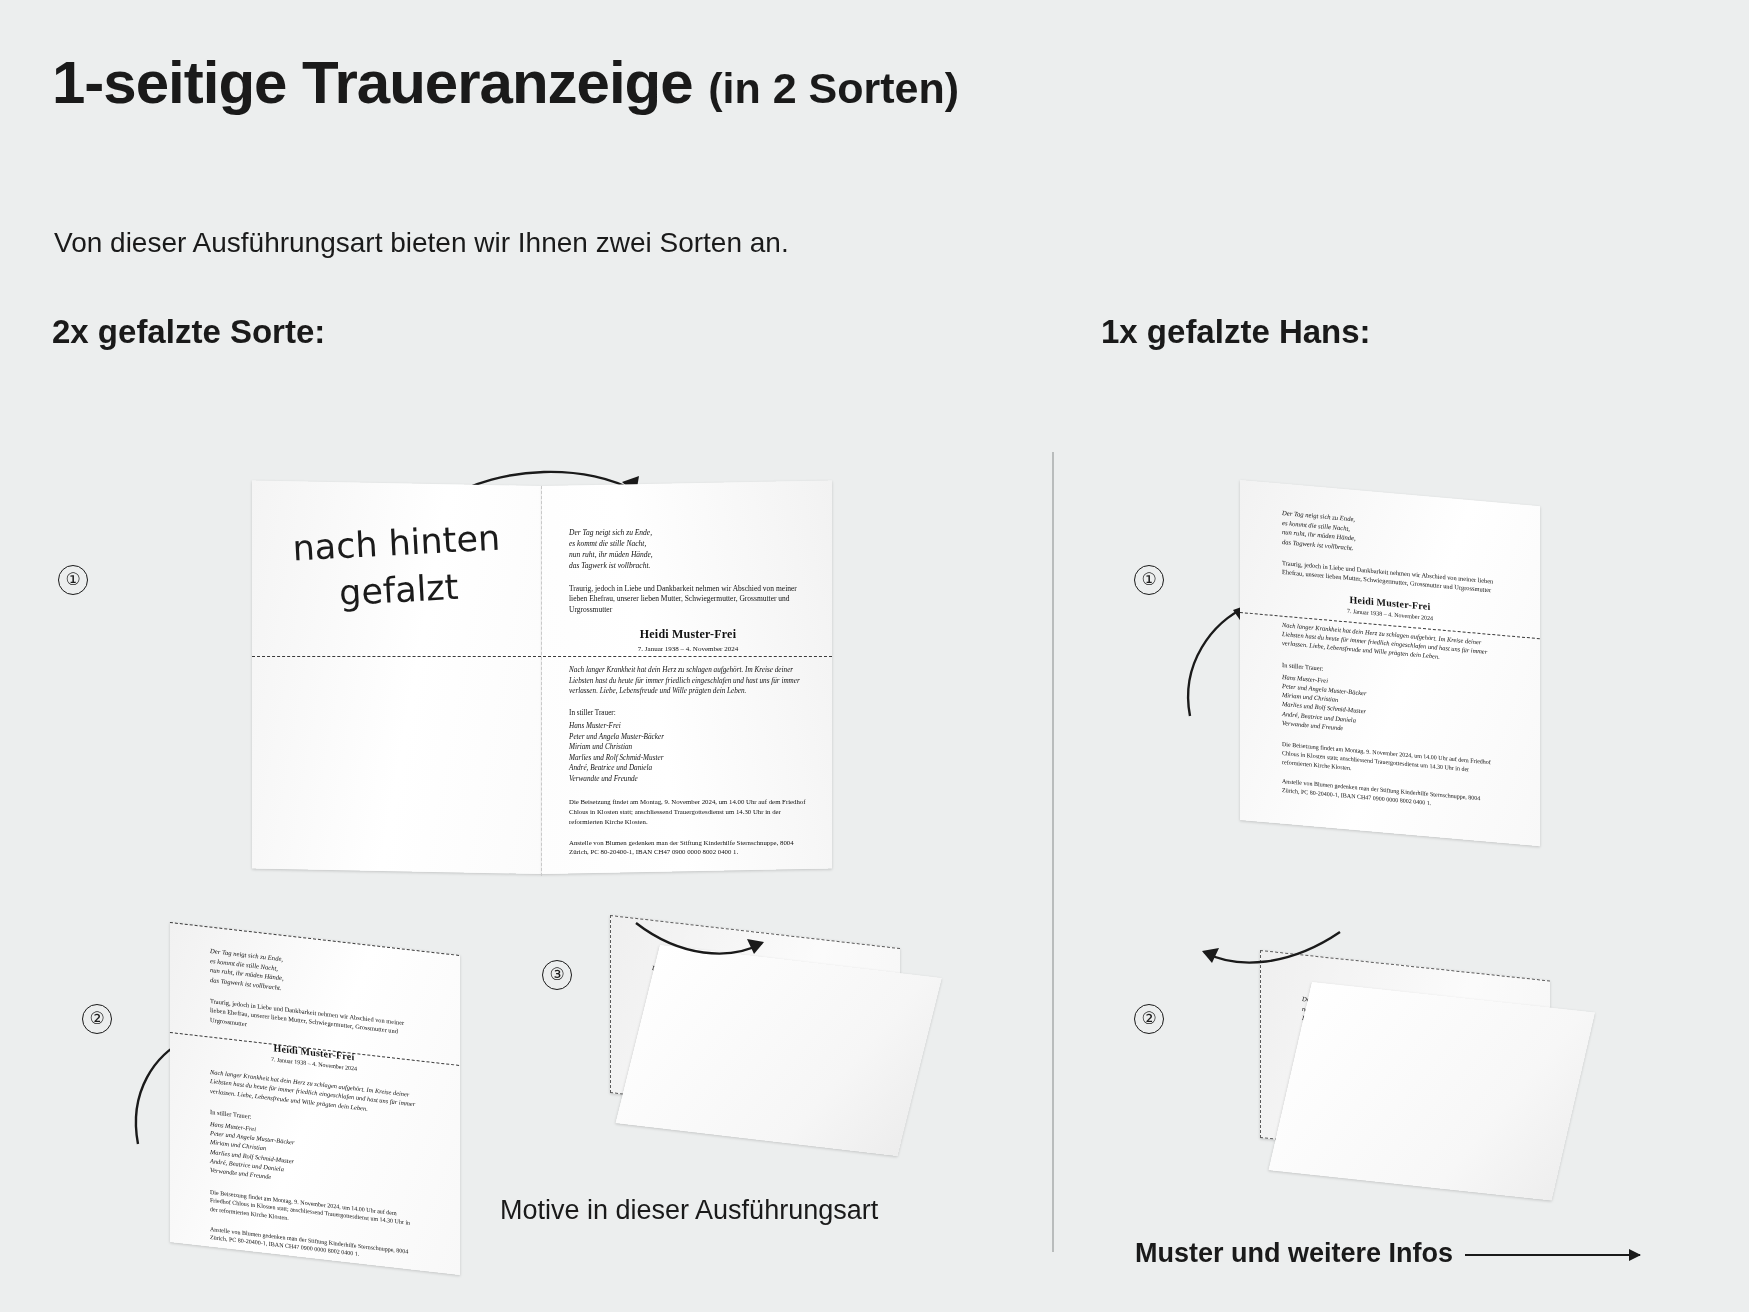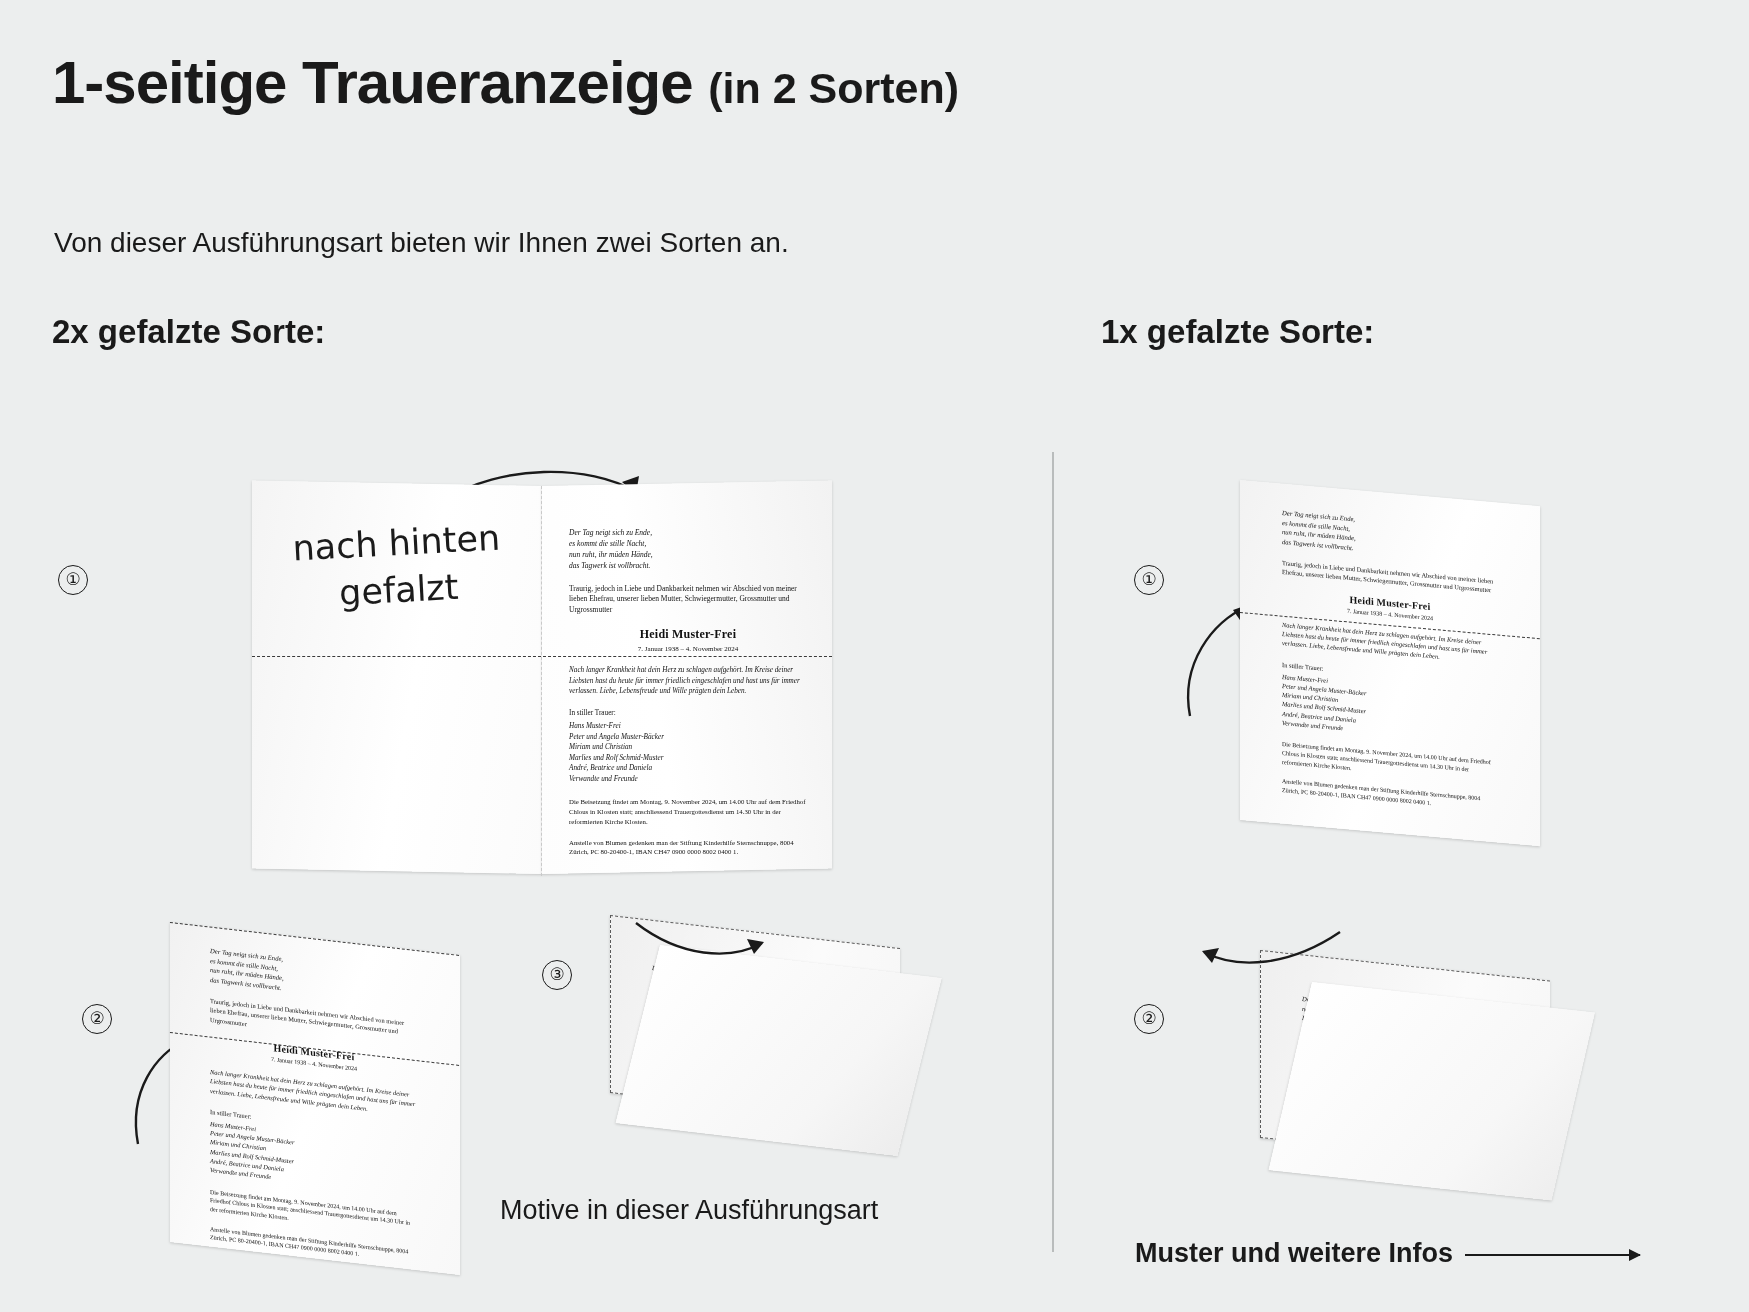--- a/index.html
+++ b/index.html
@@ -150,21 +150,21 @@
 <body>
 
 <div class="page-title">
   <span>1-seitige Traueranzeige</span>
   <span class="sub">(in 2 Sorten)</span>
 </div>
 
 <div class="page-subtitle">Von dieser Ausführungsart bieten wir Ihnen zwei Sorten an.</div>
 
 <div class="col-heading" id="heading-left">2x gefalzte Sorte:</div>
-<div class="col-heading" id="heading-right">1x gefalzte Sorte:</div>
+<div class="col-heading" id="heading-right">1x gefalzte Hans:</div>
 
 <div class="v-divider"></div>
 
 <div class="step-circle" style="left:58px; top:565px;">①</div>
 
 <svg style="position:absolute; left:440px; top:462px; width:220px; height:60px;">
   <path d="M5 38 C 60 2, 150 2, 196 30" stroke="#1a1a1a" stroke-width="2.4" fill="none"></path>
   <polygon points="196,32 182,20 199,14" fill="#1a1a1a"></polygon>
 </svg>
 

